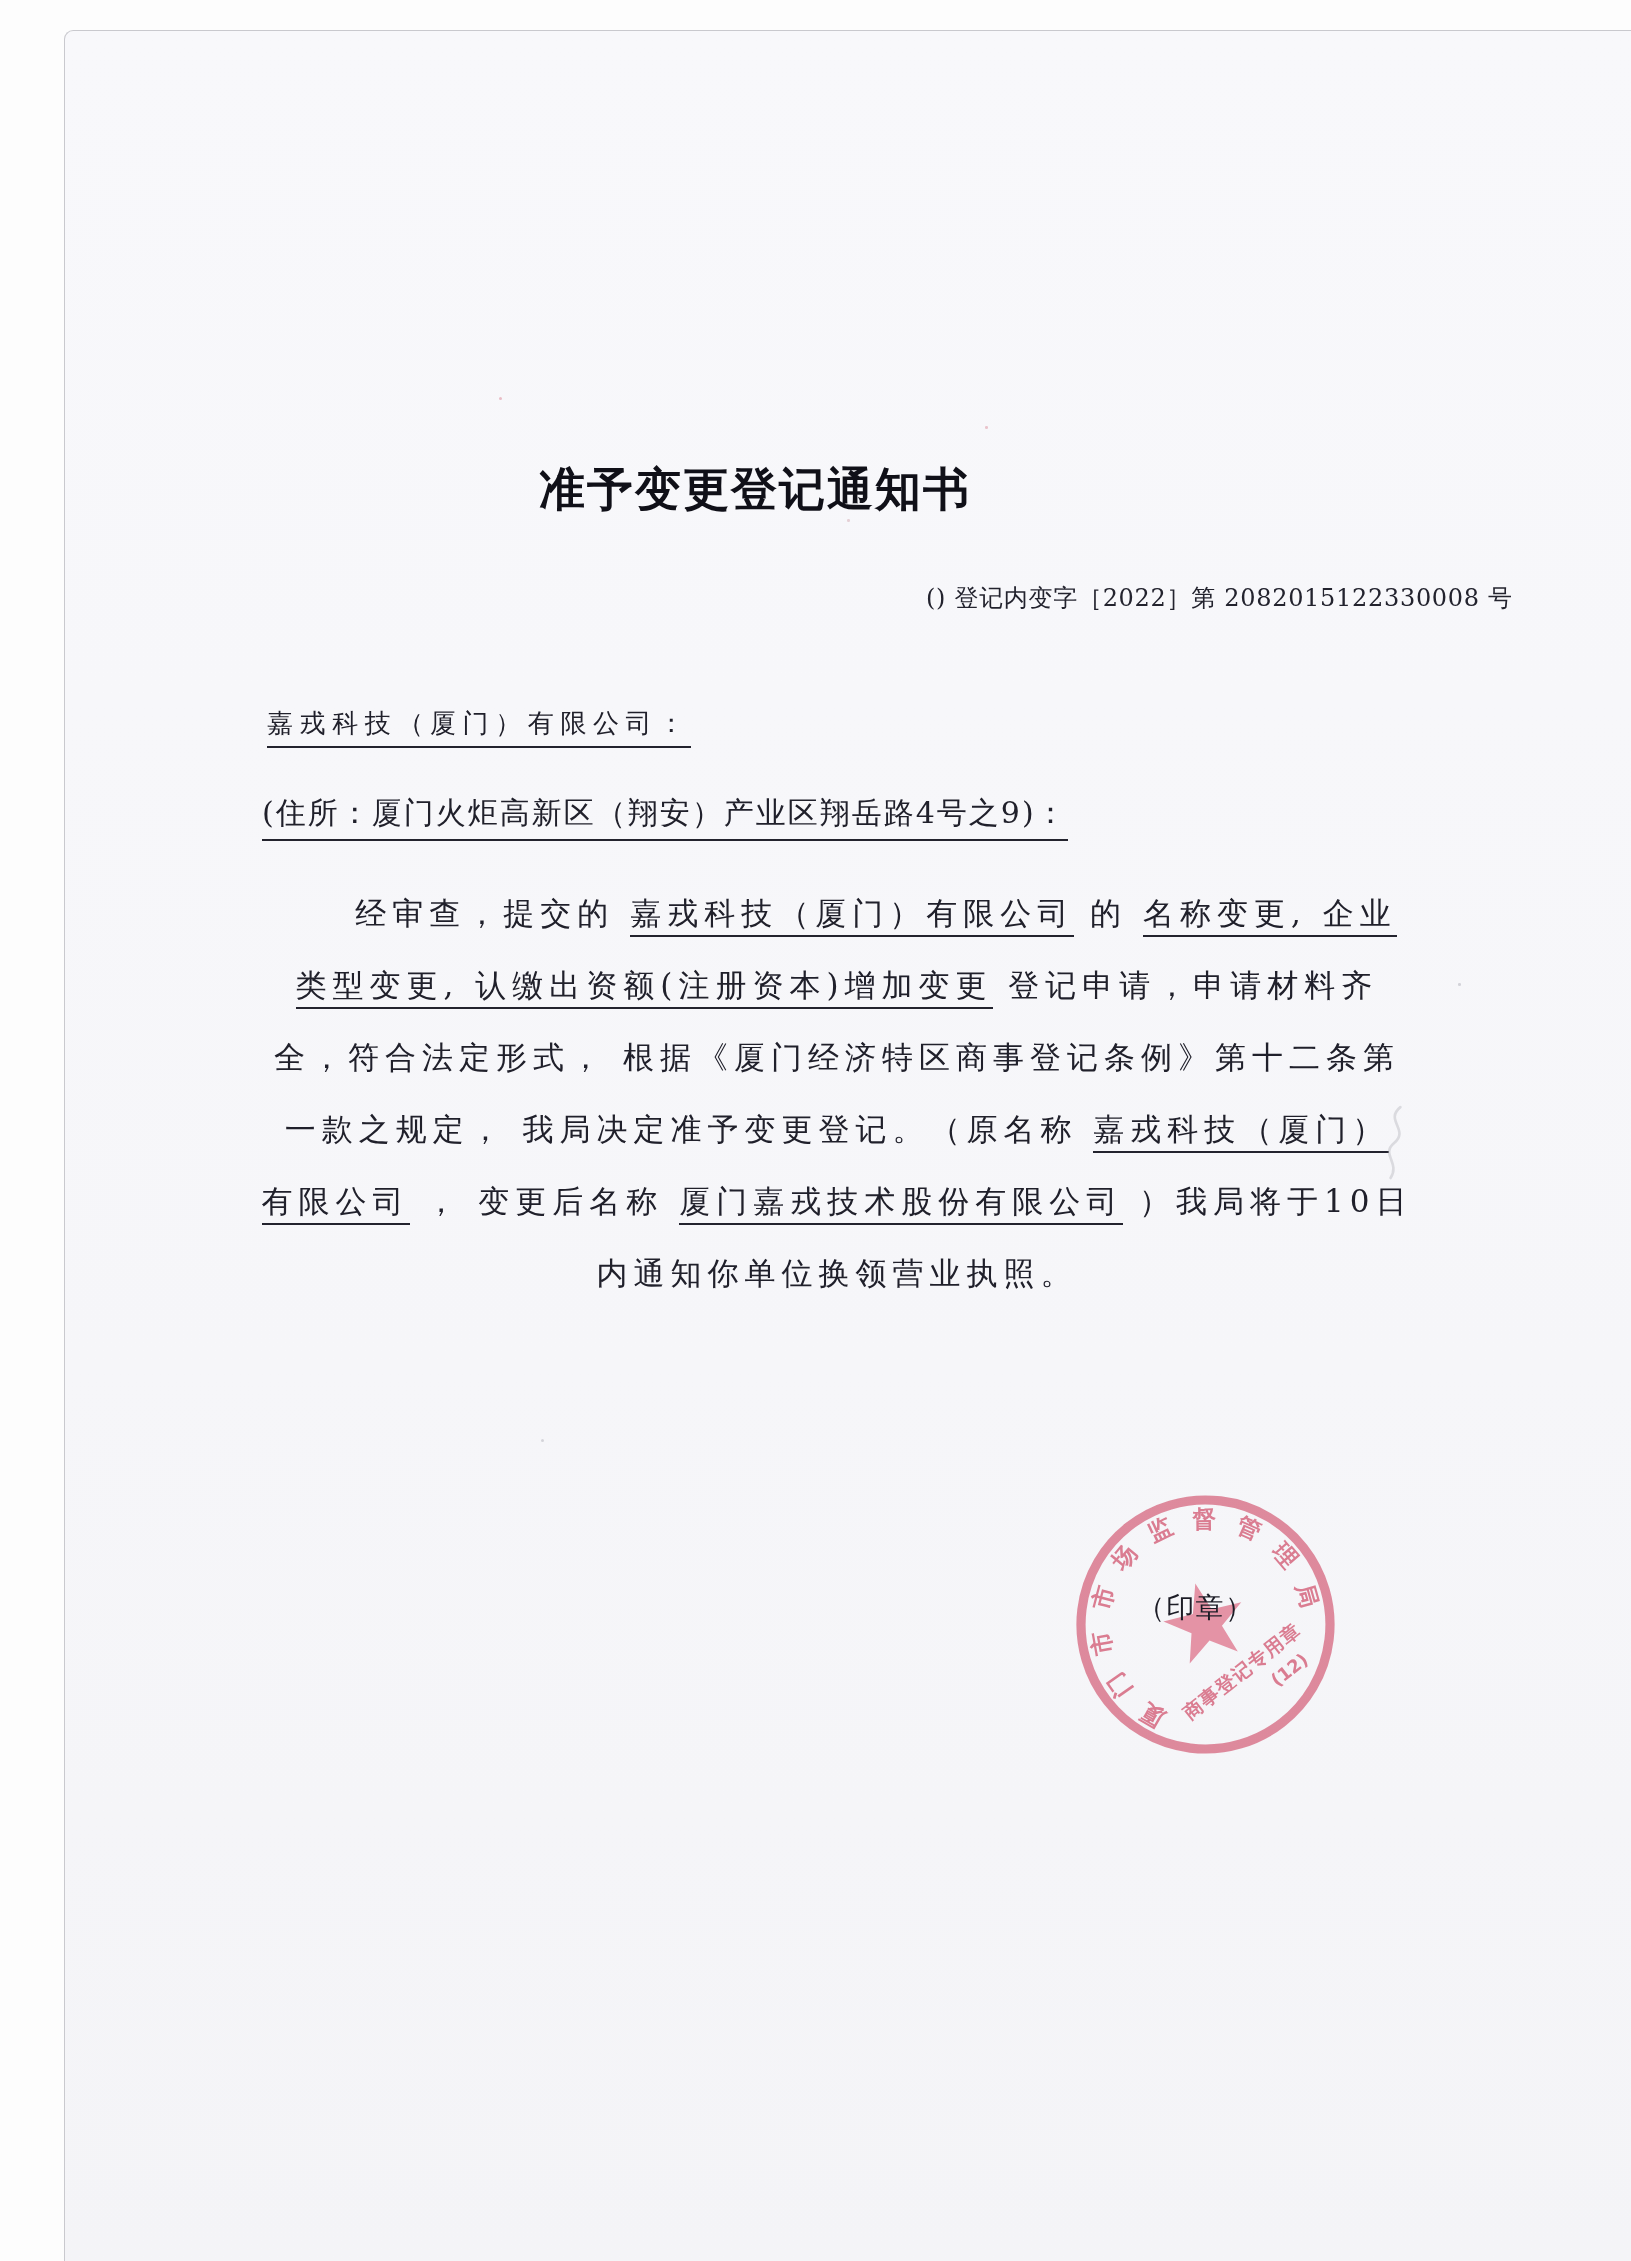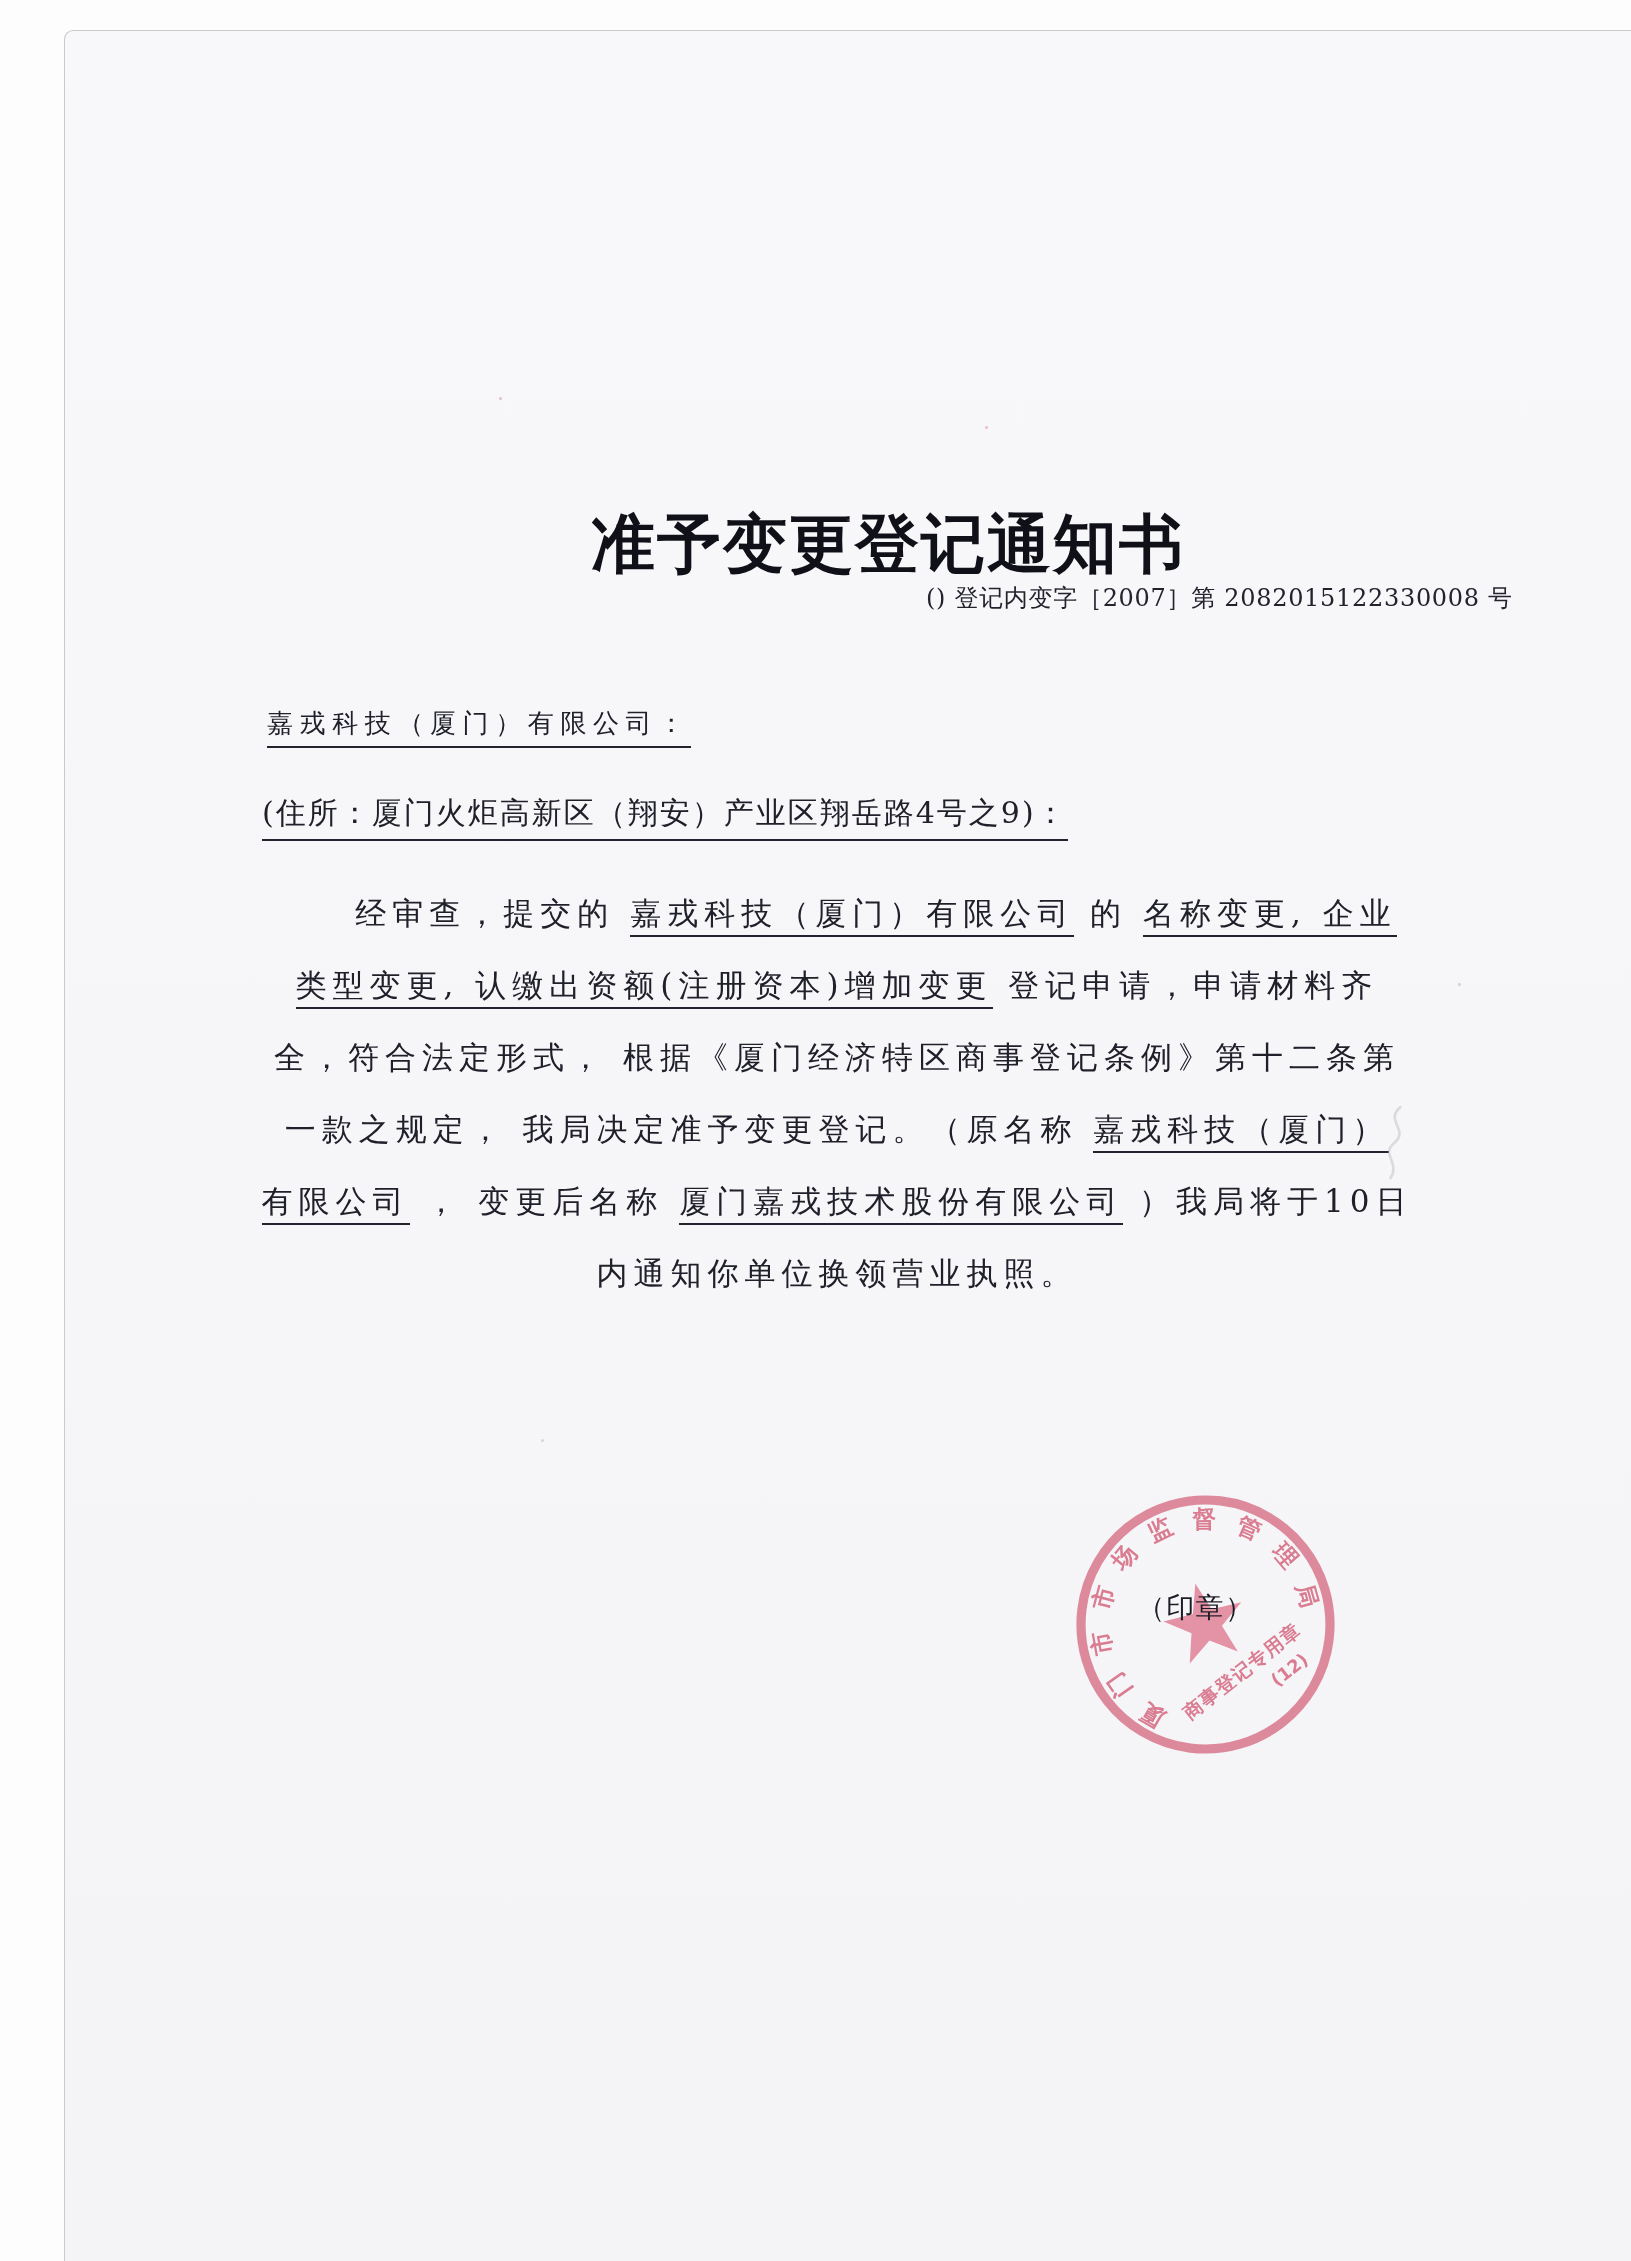--- a/index.html
+++ b/index.html
@@ -10,22 +10,22 @@
     color:#20202b;overflow:hidden;
   }
   .paper{
     position:absolute;left:64px;top:30px;right:0;bottom:0;
     background:linear-gradient(180deg,#f8f8fb 0%,#f6f6f9 60%,#f4f4f7 100%);
     border-left:0.7px solid #c9c9ce;border-top:0.7px solid #c9c9ce;
     border-top-left-radius:9.2px;
   }
   .abs{position:absolute;white-space:pre;}
   .title{
-    left:526px;top:428px;font-size:64px;font-weight:900;letter-spacing:2px;
-    color:#101018;font-family:"DejaVu Sans","Liberation Sans",sans-serif;margin-top:42px;
+    left:474px;top:428px;font-size:46px;font-weight:900;letter-spacing:2px;
+    color:#101018;font-family:"DejaVu Sans","Liberation Sans",sans-serif;
   }
   .docnum{left:861px;top:551px;font-size:24px;letter-spacing:0.7px;color:#23232e;}
   .recipient{
     left:202px;top:675px;font-size:26px;letter-spacing:6.6px;
     border-bottom:2px solid #23232e;padding-bottom:4.6px;display:inline-block;
   }
   .address{
     left:197px;top:762px;font-size:30px;letter-spacing:2px;
     border-bottom:2px solid #23232e;padding-bottom:4.6px;display:inline-block;
   }
@@ -38,21 +38,21 @@
   .speck{position:absolute;border-radius:50%;}
   #crease-svg{position:absolute;left:1273px;top:1063px;z-index:1;}
 </style>
 </head>
 <body>
 
 <div class="paper">
 
   <div class="abs title">准予变更登记通知书</div>
 
-  <div class="abs docnum">() 登记内变字［2007］第 2082015122330008 号</div>
+  <div class="abs docnum">() 登记内变字［2022］第 2082015122330008 号</div>
 
   <div class="abs recipient">嘉戎科技（厦门）有限公司：</div>
 
   <div class="abs address">(住所：厦门火炬高新区（翔安）产业区翔岳路4号之9)：</div>
 
   <div class="abs body-block" id="body-block"><div class="bline" style="text-indent: 78px;"><span class="seg">经审查，提交的 </span><span class="seg-u">嘉戎科技（厦门）有限公司</span><span class="seg"> 的 </span><span class="seg-u">名称变更, 企业</span></div><div class="bline"><span class="seg-u">类型变更, 认缴出资额(注册资本)增加变更</span><span class="seg"> 登记申请，申请材料齐</span></div><div class="bline"><span class="seg">全，符合法定形式， 根据《厦门经济特区商事登记条例》第十二条第</span></div><div class="bline"><span class="seg">一款之规定， 我局决定准予变更登记。（原名称 </span><span class="seg-u">嘉戎科技（厦门）</span></div><div class="bline"><span class="seg-u">有限公司</span><span class="seg"> ， 变更后名称 </span><span class="seg-u">厦门嘉戎技术股份有限公司</span><span class="seg"> ）我局将于10日</span></div><div class="bline"><span class="seg">内通知你单位换领营业执照。</span></div></div>
 
   <svg id="stamp-svg" width="303" height="303" viewBox="0 0 460 460">
       <g transform="rotate(-38 230 230)">
         <circle cx="230" cy="230" r="189" fill="none" stroke="#d45f78" stroke-width="14" opacity="0.72"></circle>

